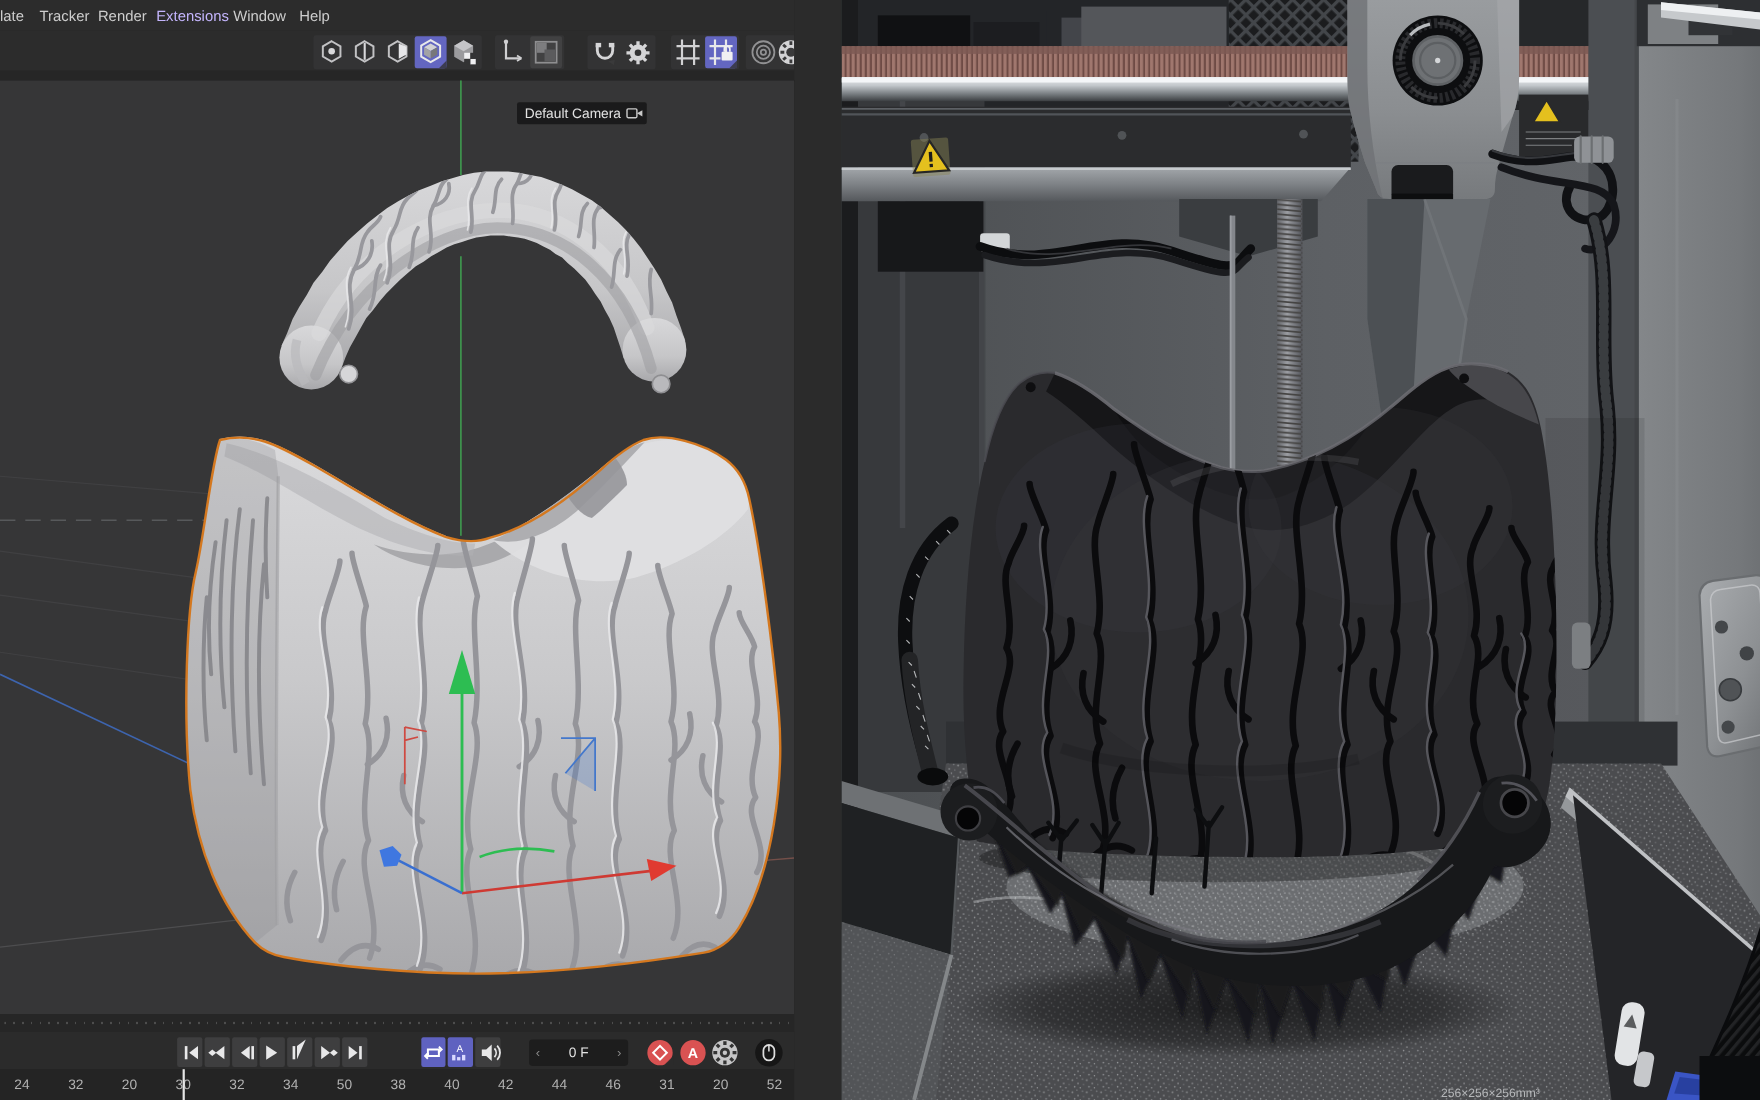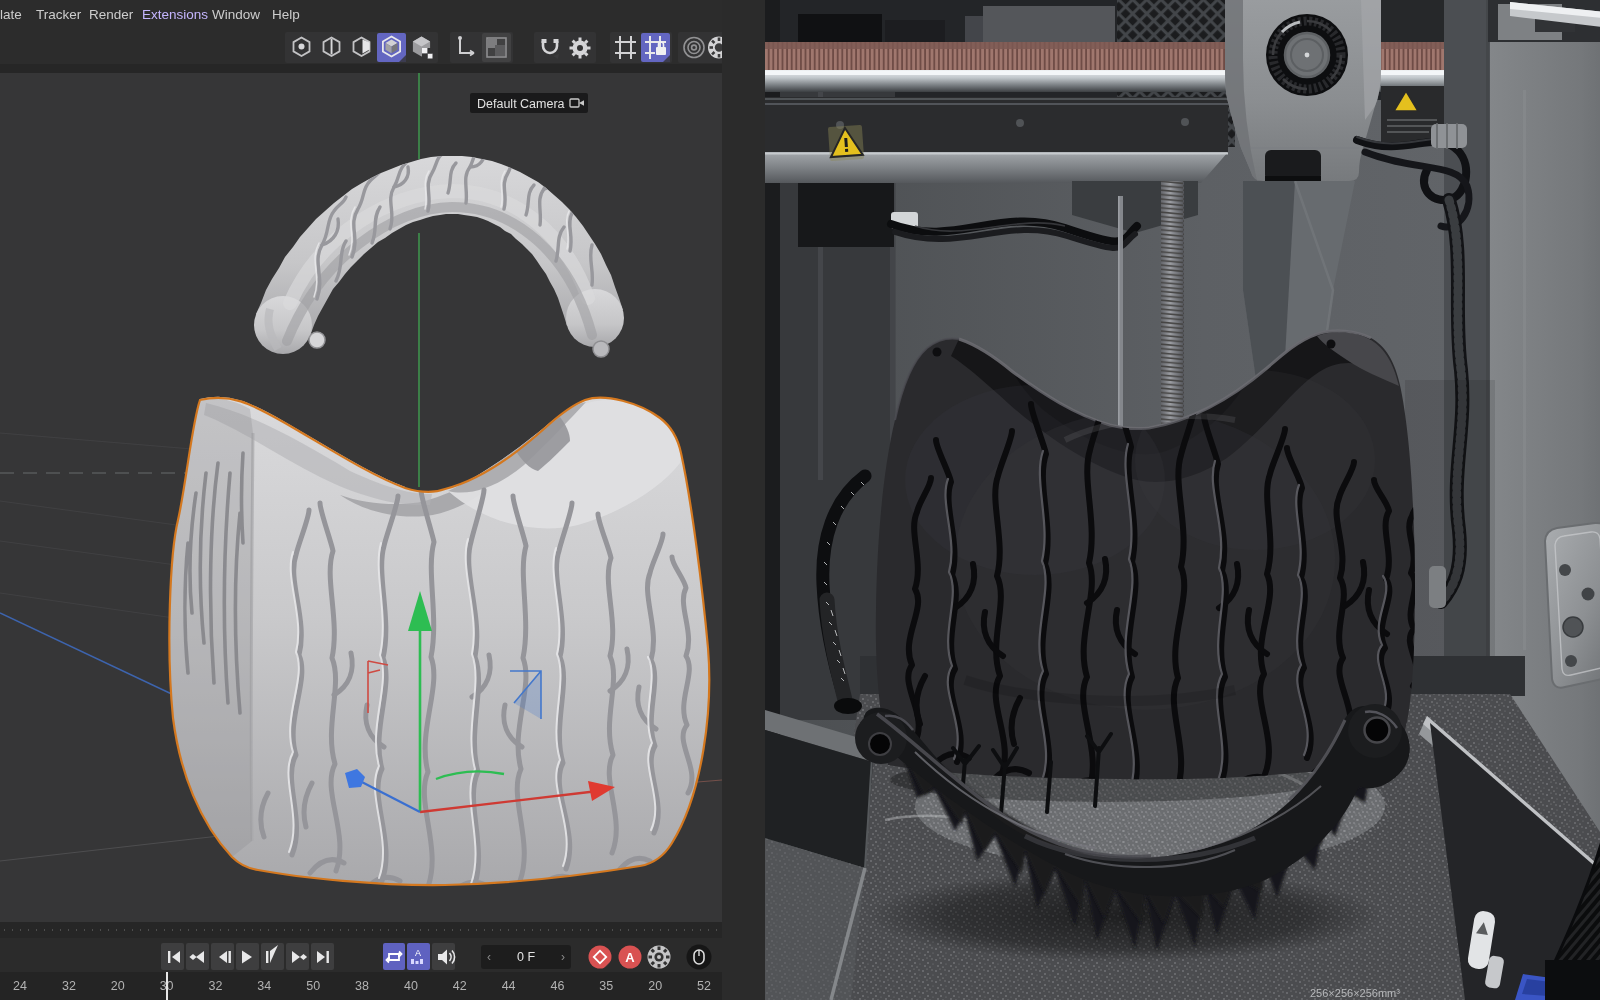--- a/index.html
+++ b/index.html
@@ -391,21 +391,21 @@
     <span style="left:117.7px">20</span>
     <span style="left:166.6px">30</span>
     <span style="left:215.4px">32</span>
     <span style="left:264.3px">34</span>
     <span style="left:313.2px">50</span>
     <span style="left:362.0px">38</span>
     <span style="left:410.9px">40</span>
     <span style="left:459.7px">42</span>
     <span style="left:508.6px">44</span>
     <span style="left:557.5px">46</span>
-    <span style="left:606.3px">35</span>
+    <span style="left:606.3px">31</span>
     <span style="left:655.2px">20</span>
     <span style="left:704.0px">52</span>
   </div>
   <div class="playhead"></div>
 </div>
 <div id="right">
   <svg width="878" height="1000" viewBox="0 0 878 1000">
   <defs>
     <linearGradient id="railG" x1="0" y1="0" x2="0" y2="1">
       <stop offset="0" stop-color="#f0f2f4"></stop>

